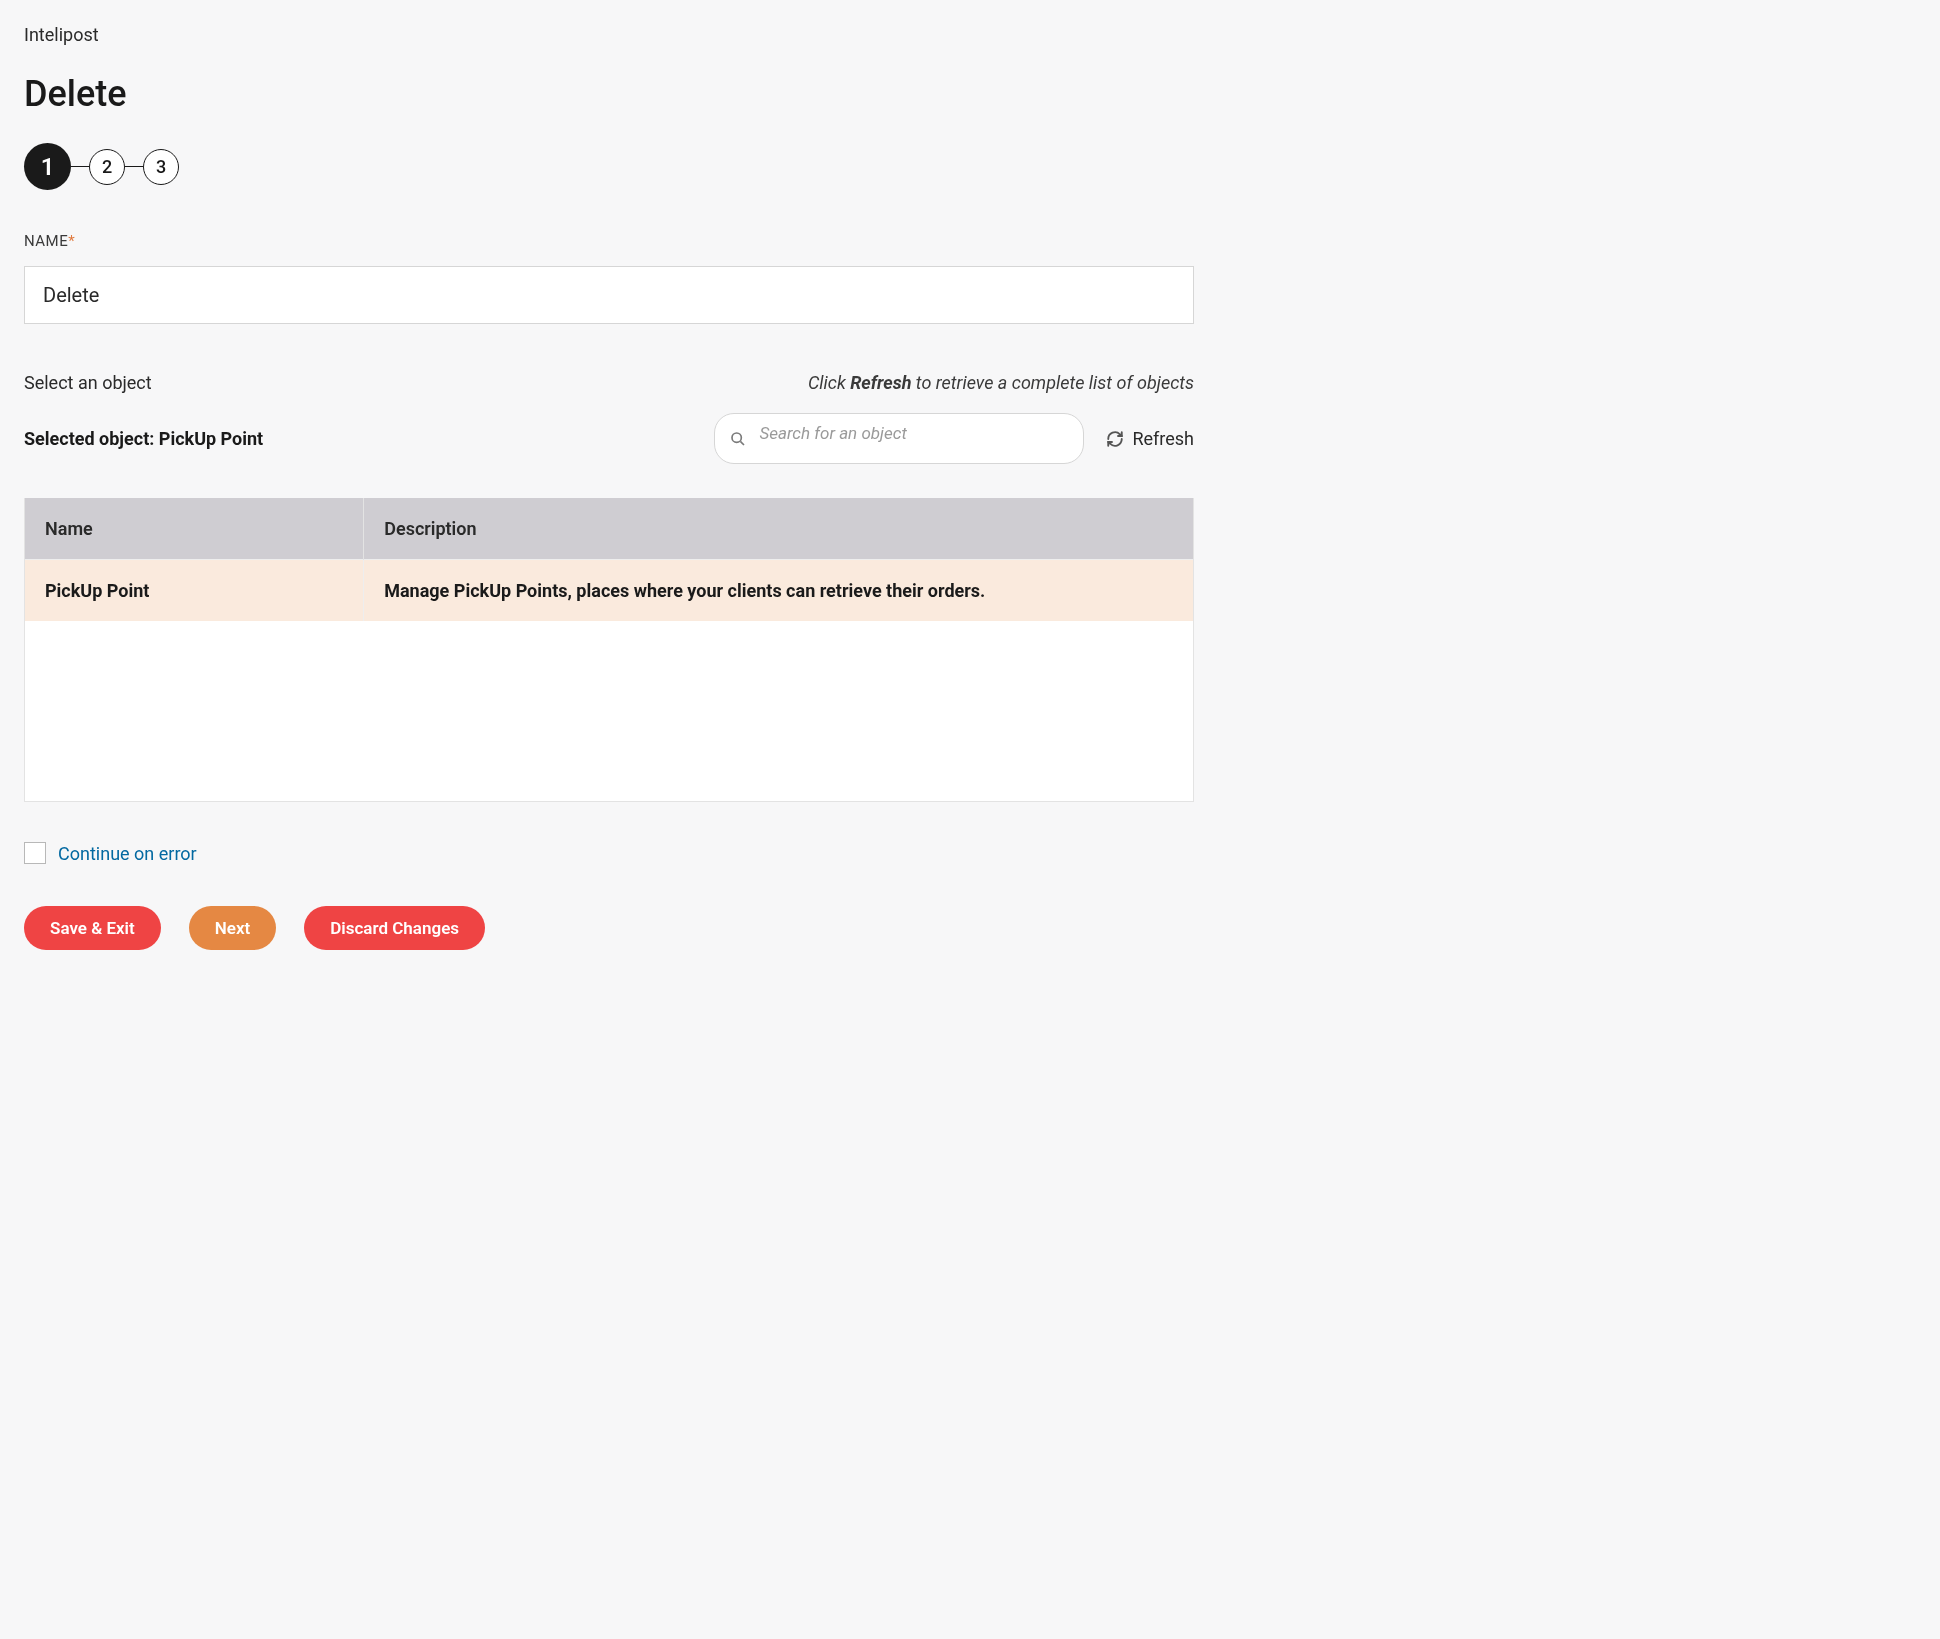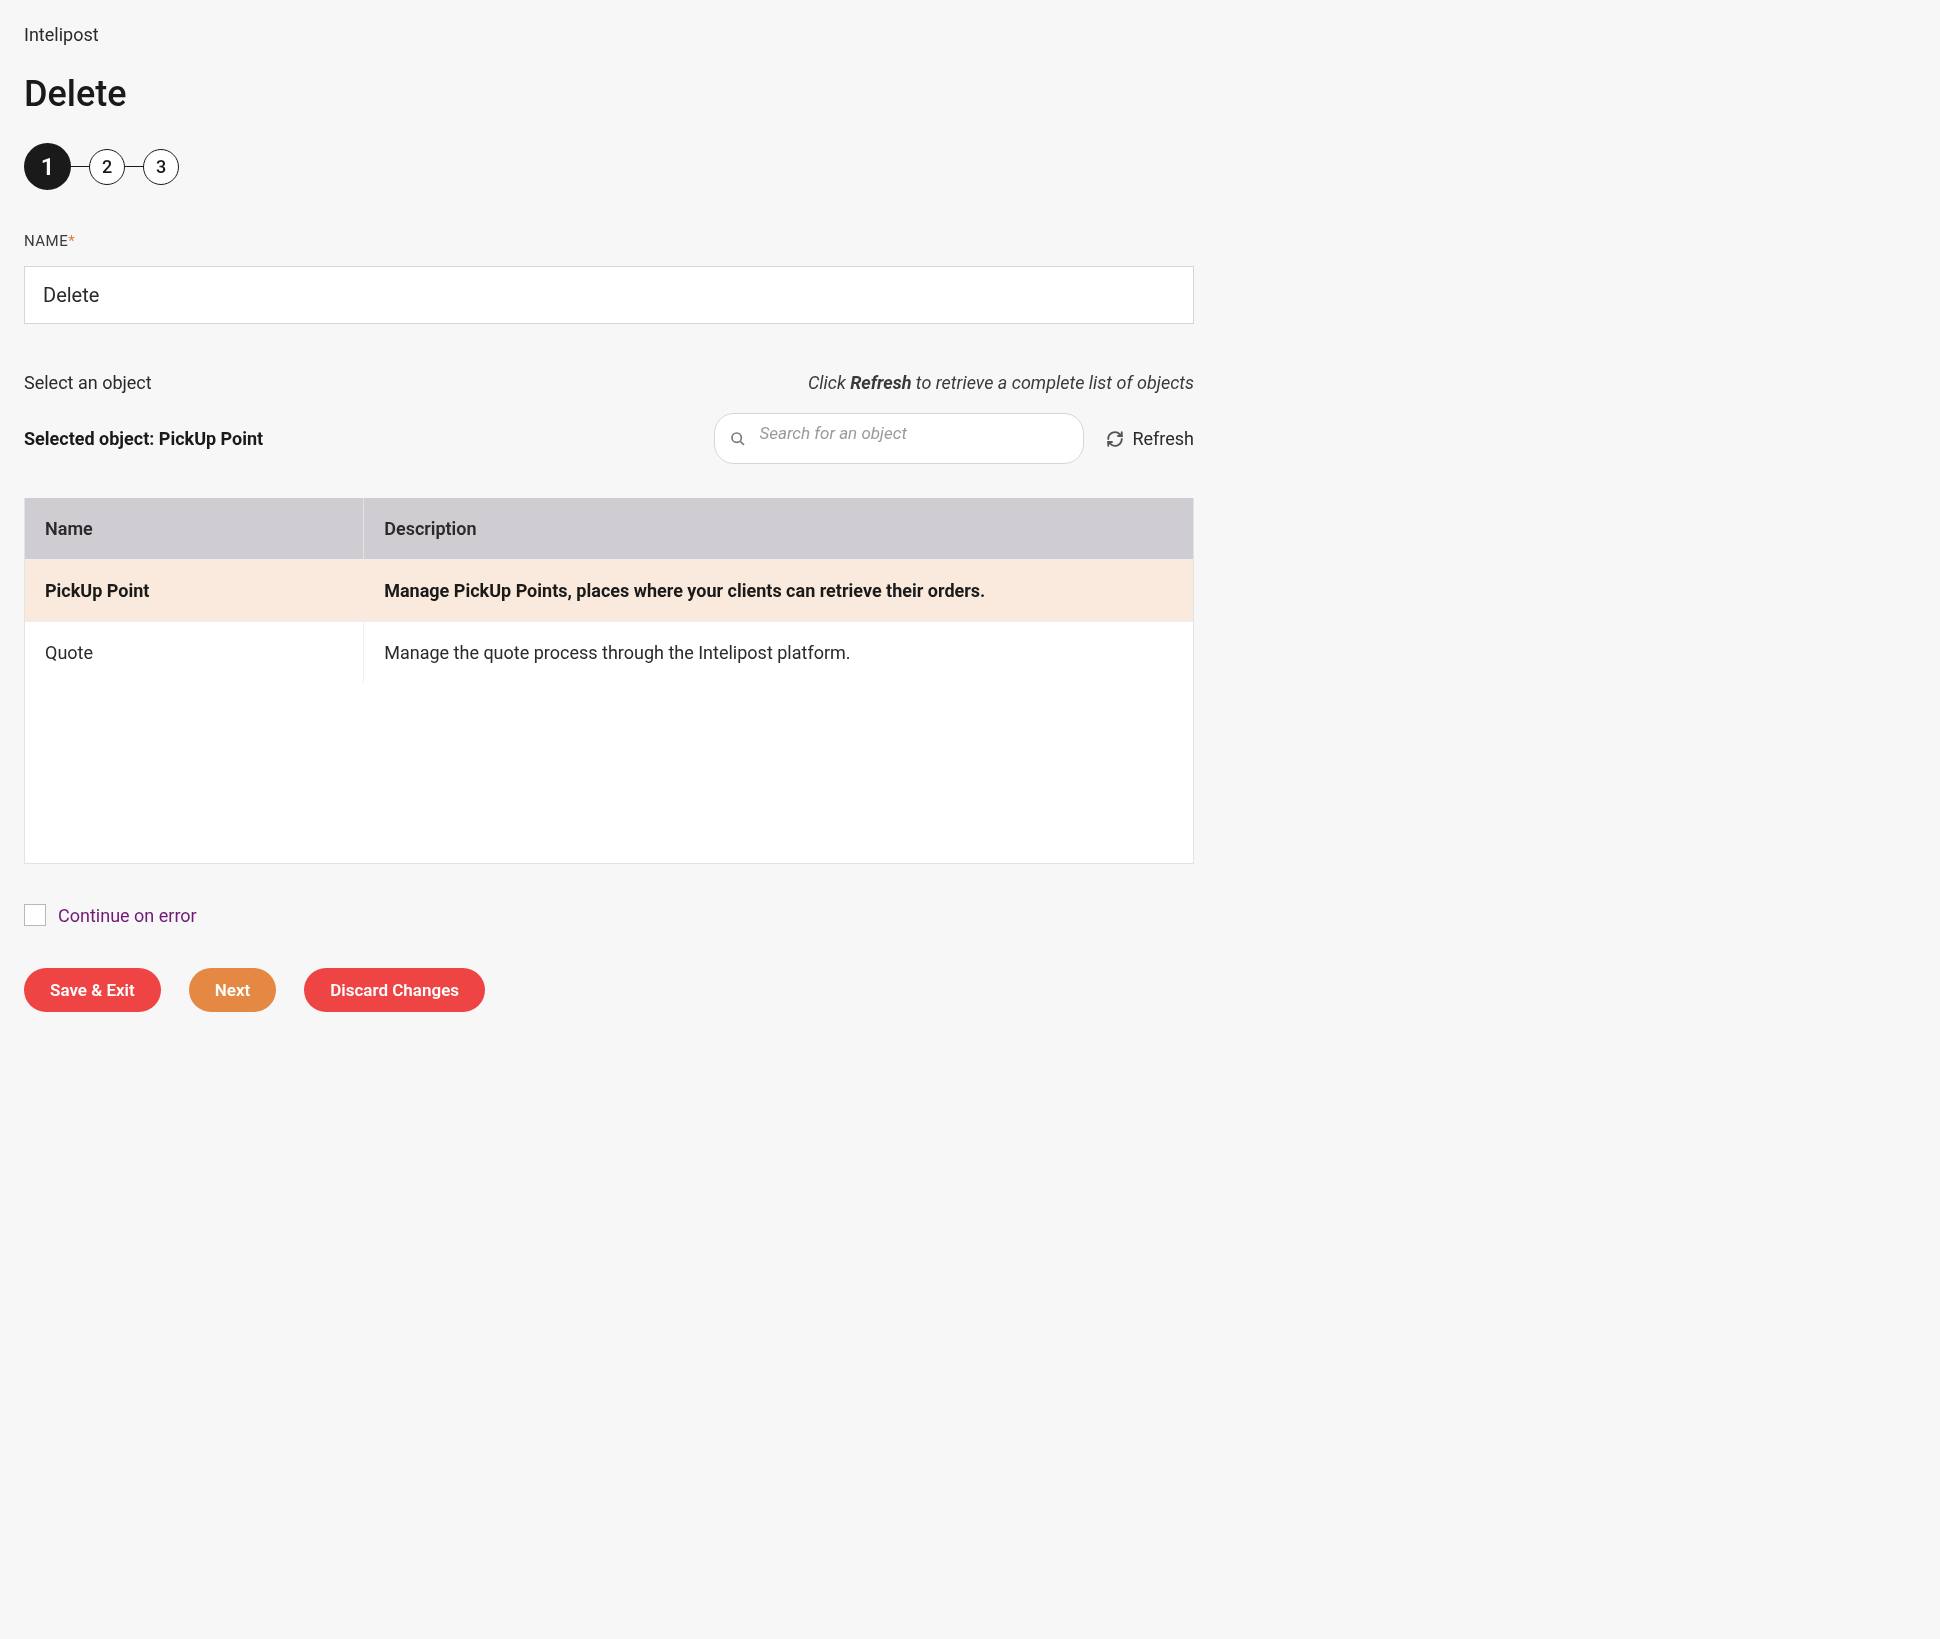--- a/index.html
+++ b/index.html
@@ -156,21 +156,21 @@
     font-weight: 700;
     color: #1a1a1a;
   }
   .table-pad { height: 180px; }
   .checkbox-row {
     display: flex;
     align-items: center;
     gap: 12px;
     margin-top: 40px;
     font-size: 18px;
-    color: #701a75;
+    color: #0369a1;
   }
   .checkbox {
     width: 22px;
     height: 22px;
     border: 1.5px solid #b8b8b8;
     background: #fff;
     cursor: pointer;
   }
   .button-row {
     display: flex;
@@ -248,24 +248,20 @@
       <tr>
         <th>Name</th>
         <th>Description</th>
       </tr>
     </thead>
     <tbody>
       <tr class="selected">
         <td>PickUp Point</td>
         <td>Manage PickUp Points, places where your clients can retrieve their orders.</td>
       </tr>
-      <tr>
-        <td>Quote</td>
-        <td>Manage the quote process through the Intelipost platform.</td>
-      </tr>
     </tbody>
   </table>
   <div class="table-pad"></div>
 </div>
 
 <div class="checkbox-row">
   <div class="checkbox"></div>
   <span>Continue on error</span>
 </div>
 

